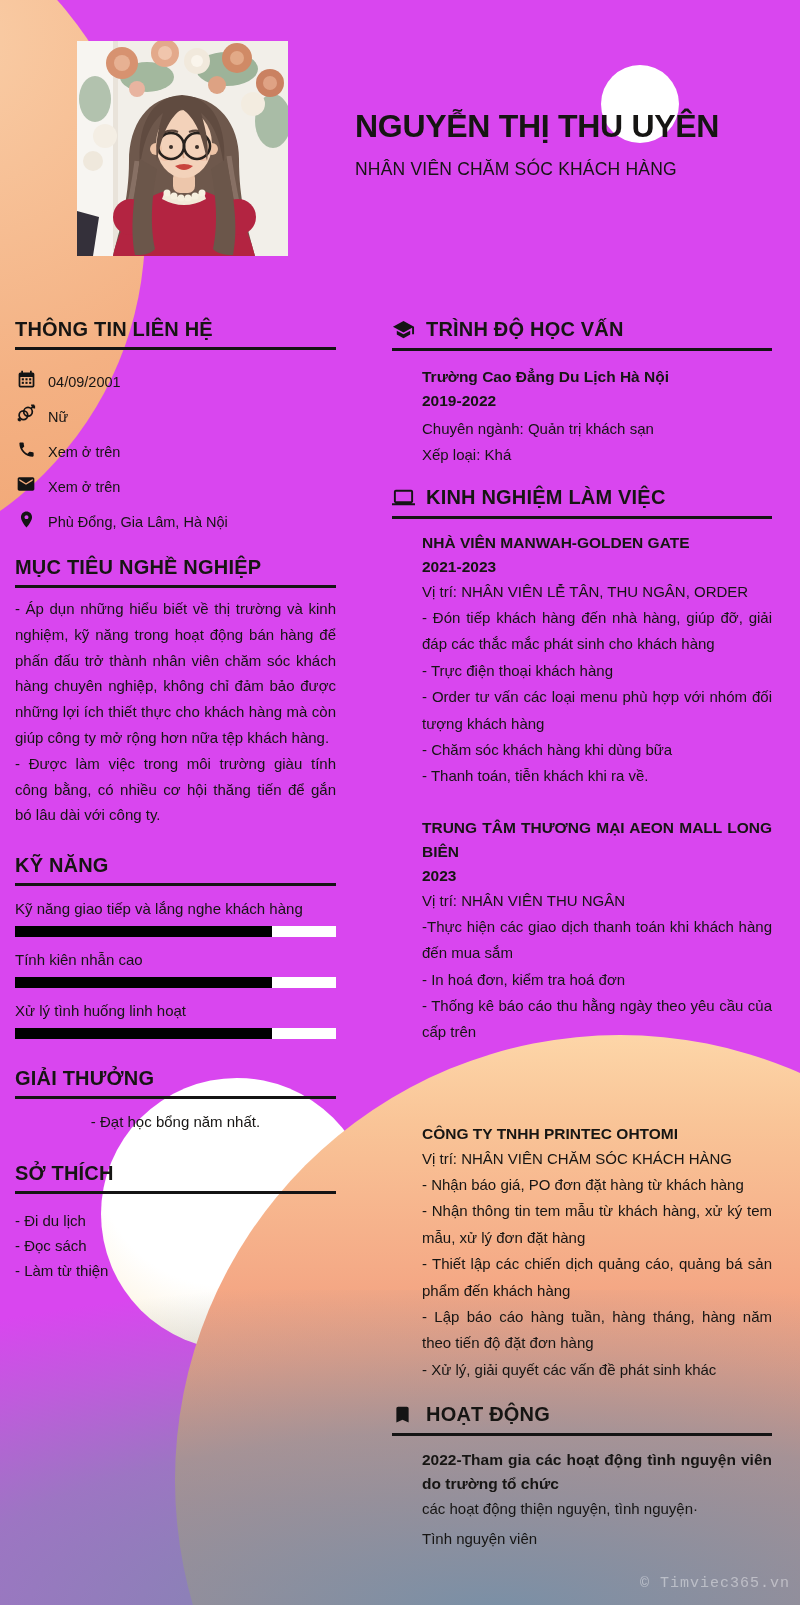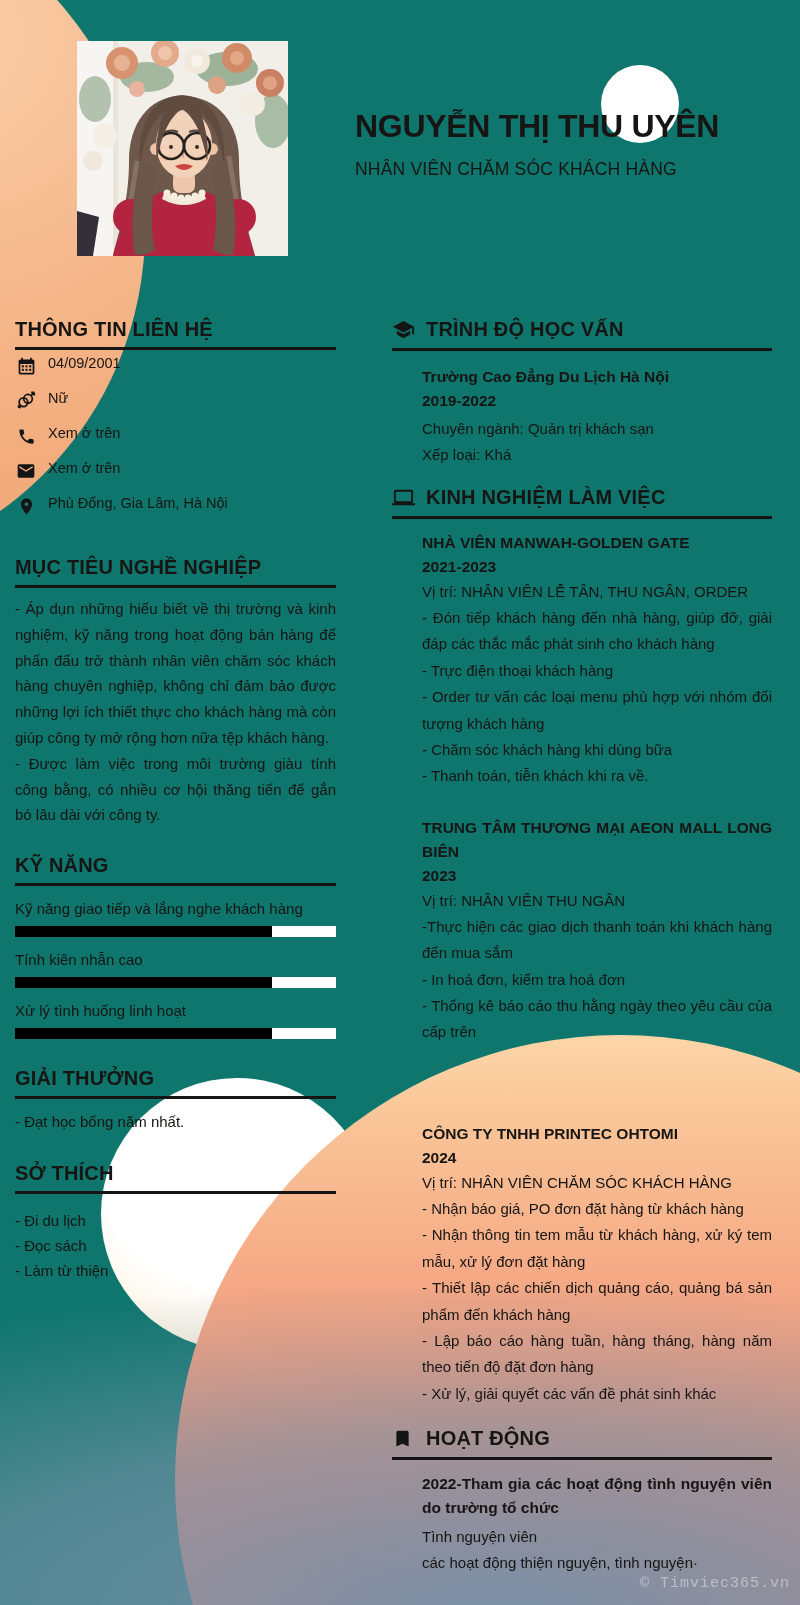--- a/index.html
+++ b/index.html
@@ -1,17 +1,17 @@
 <!DOCTYPE html>
 <html><head>
 <meta charset="utf-8">
 <style>
   html,body{margin:0;padding:0;background:#777;}
   .page{position:relative;width:800px;height:1605px;margin:0 auto;overflow:hidden;
-        background:#0f766e;font-family:"Liberation Sans","DejaVu Sans",sans-serif;color:#161513;}
+        background:#d946ef;font-family:"Liberation Sans","DejaVu Sans",sans-serif;color:#161513;}
   
   .bg{position:absolute;border-radius:50%;}
   .blob-tl{left:-545px;top:-115px;width:690px;height:690px;
     background:radial-gradient(circle at 72% 22%, #f9cda6 0%, #f4b183 48%, #ee9c67 100%);}
   .circle-white-top{left:601px;top:65px;width:78px;height:78px;background:#ffffff;}
   .circle-white-mid{left:101px;top:1078px;width:272px;height:272px;
     background:radial-gradient(circle at 45% 30%, #ffffff 52%, #fdf3e0 80%, #f8e7cd 100%);}
   .circle-salmon{left:175px;top:1035px;width:890px;height:890px;
     background:linear-gradient(180deg,#fdd6a8 0%,#f9c497 10%,#f4a583 30%,#ef8d75 52%,#ec8370 70%,#ea8170 100%);}
   .bottom-fade{position:absolute;left:0;top:1290px;width:800px;height:315px;border-radius:0;
@@ -22,30 +22,30 @@
   .header{position:absolute;left:355px;top:106px;width:430px;z-index:10;}
   .header h1{margin:0;font-size:32px;line-height:40px;font-weight:700;letter-spacing:-0.3px;white-space:nowrap;}
   .header .subtitle{margin-top:13px;font-size:17.5px;letter-spacing:0.2px;}
   
   .col-left{position:absolute;left:15px;top:316px;width:321px;z-index:10;}
   .col-right{position:absolute;left:392px;top:316px;width:380px;z-index:10;}
   h3.sec{margin:0;font-size:20px;line-height:26px;font-weight:700;letter-spacing:0.2px;}
   .rule{height:3px;background:#141414;margin-top:5px;}
   
   .contact-list{margin-top:5px;}
-  .crow{display:flex;align-items:flex-start;height:35px;}
+  .crow{display:flex;align-items:flex-end;height:35px;}
   .crow .cicon{width:22px;height:22px;flex:0 0 22px;margin-right:11px;display:flex;align-items:center;justify-content:center;}
   .crow .ctext{font-size:14.5px;}
   .sec-block{margin-top:24px;}
   .para{margin:8px 0 0 0;font-size:15px;line-height:25.8px;text-align:justify;}
   .skill{margin-top:13px;}
   .skill .slabel{font-size:15px;line-height:20px;}
   .skill .track{margin-top:7px;height:11px;background:#ffffff;}
   .skill .fill{height:11px;background:#000000;}
-  .plain{margin:10px 0 0 0;font-size:15px;line-height:25px;}
+  .plain{margin:10px 0 0 0;font-size:15px;line-height:25px;text-align:center;}
   .hobby{margin:0;font-size:15px;line-height:25px;}
   .hobby-wrap{margin-top:14px;}
   
   .rhead{display:flex;align-items:center;gap:11px;}
   .rhead .ricon{width:23px;height:23px;flex:0 0 23px;}
   .rblock{padding-left:30px;}
   .bold-line{margin:0;font-size:15.5px;line-height:24px;font-weight:700;}
   .edu{margin-top:14px;}
   .edu .detail,.pos{margin:0;font-size:15px;line-height:26px;}
   .exp-head{margin-top:16px;}
@@ -296,21 +296,20 @@
         <p class="bold-line" style="text-align:justify;">TRUNG TÂM THƯƠNG MẠI AEON MALL LONG BIÊN</p>
         <p class="bold-line">2023</p>
         <p class="pos">Vị trí: NHÂN VIÊN THU NGÂN</p>
         <p class="bullet">-Thực hiện các giao dịch thanh toán khi khách hàng đến mua sắm</p>
         <p class="bullet">- In hoá đơn, kiểm tra hoá đơn</p>
         <p class="bullet">- Thống kê báo cáo thu hằng ngày theo yêu cầu của cấp trên</p>
       </div>
 
       <div class="rblock job job3">
         <p class="bold-line">CÔNG TY TNHH PRINTEC OHTOMI</p>
-        <p class="bold-line">2024</p>
         <p class="pos">Vị trí: NHÂN VIÊN CHĂM SÓC KHÁCH HÀNG</p>
         <p class="bullet">- Nhận báo giá, PO đơn đặt hàng từ khách hàng</p>
         <p class="bullet">- Nhận thông tin tem mẫu từ khách hàng, xử ký tem mẫu, xử lý đơn đặt hàng</p>
         <p class="bullet">- Thiết lập các chiến dịch quảng cáo, quảng bá sản phẩm đến khách hàng</p>
         <p class="bullet">- Lập báo cáo hàng tuần, hàng tháng, hàng năm theo tiến độ đặt đơn hàng</p>
         <p class="bullet">- Xử lý, giải quyết các vấn đề phát sinh khác</p>
       </div>
     </section>
 
     <section class="act-head">
@@ -318,20 +317,20 @@
         <span class="ricon">
           <svg width="21" height="23" viewBox="0 0 24 24" fill="#141414">
               <path d="M17 3H7c-1.1 0-2 .9-2 2v16l7-3 7 3V5c0-1.1-.9-2-2-2z"></path>
             </svg>
         </span>
         <h3 class="sec">HOẠT ĐỘNG</h3>
       </div>
       <div class="rule" style="margin-top:6px;"></div>
       <div class="rblock act">
         <p class="act-title">2022-Tham gia các hoạt động tình nguyện viên do trường tổ chức</p>
+        <p class="act-line">các hoạt động thiện nguyện, tình nguyện·</p>
         <p class="act-line" style="margin-top:4px;">Tình nguyện viên</p>
-        <p class="act-line">các hoạt động thiện nguyện, tình nguyện·</p>
       </div>
     </section>
   </div>
 
   <div class="watermark">© Timviec365.vn</div>
 </div>
 
 </body></html>

